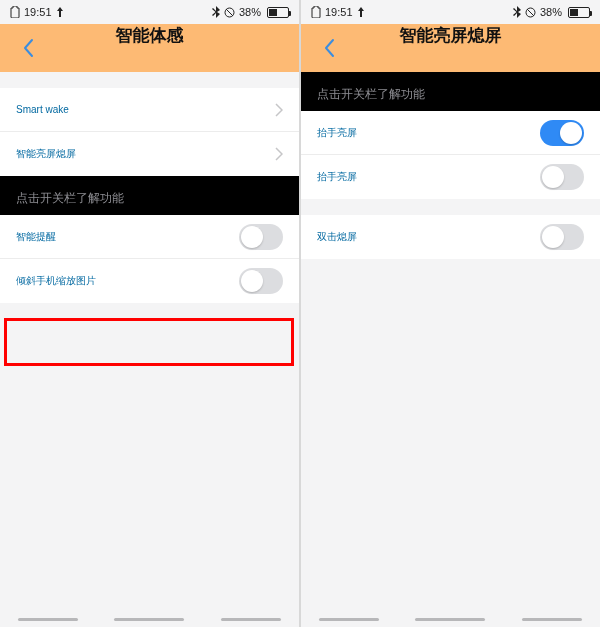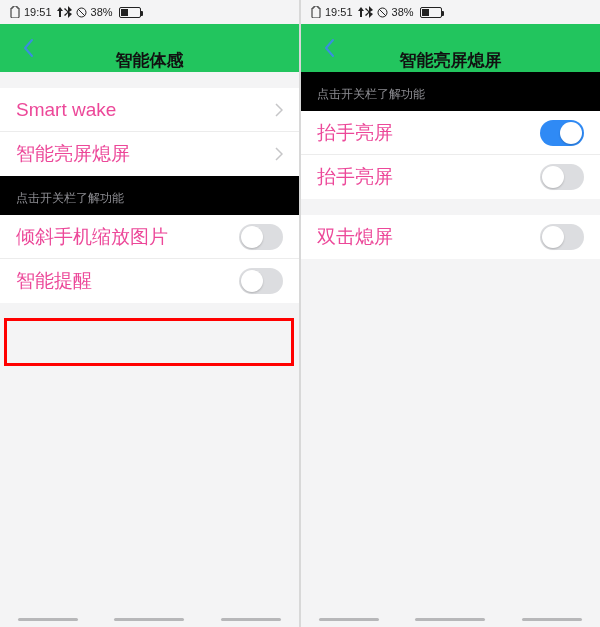--- a/index.html
+++ b/index.html
@@ -21,42 +21,42 @@
     flex-direction: column;
   }
   
   .statusbar {
     height: 24px;
     padding: 0 10px;
     font-size: 11px;
     color: #222;
     display: flex;
     align-items: center;
-    justify-content: flex-start;
+    justify-content: space-between;
     background: #f4f4f5;
   }
   .sb-left { display: flex; align-items: center; gap: 4px; }
   .sb-right { display: flex; align-items: center; gap: 4px; }
   .sb-ico { display: inline-flex; align-items: center; }
   .battery {
     width: 22px; height: 11px; border: 1px solid #222; border-radius: 2px;
     position: relative; display: inline-block; margin-left: 2px;
   }
   .battery::after {
     content: ""; position: absolute; right: -3px; top: 3px;
     width: 2px; height: 5px; background: #222; border-radius: 0 1px 1px 0;
   }
   .battery .fill { position: absolute; left: 1px; top: 1px; bottom: 1px; width: 38%; background: #222; }
   
   .header {
     height: 48px;
-    background: #22c55e;
+    background: #fdba74;
     position: relative;
     display: flex;
-    align-items: flex-end;
+    align-items: flex-start;
     justify-content: center;
     border-bottom: 0;
   }
   .back {
     position: absolute; left: 8px; top: 0; bottom: 0;
     width: 40px; display: flex; align-items: center; justify-content: center;
     color: #3a8de0;
   }
   .title { font-size: 17px; font-weight: 600; color: #111; }
   
@@ -69,21 +69,21 @@
   }
   .spacer { height: 16px; background: #f4f4f5; }
   .row {
     height: 44px;
     padding: 0 16px;
     display: flex; align-items: center; justify-content: space-between;
     background: #fff;
     border-bottom: 1px solid #ececec;
   }
   .row:last-child { border-bottom: 0; }
-  .row .label { font-size: 19px; color: #ec4899; }
+  .row .label { font-size: 10px; color: #0369a1; }
   .chevron { color: #c6c6c8; display: inline-flex; }
   
   .toggle {
     width: 44px; height: 26px; border-radius: 13px;
     background: #dcdde0; position: relative; flex: 0 0 auto;
   }
   .toggle .knob {
     position: absolute; top: 2px; left: 2px;
     width: 22px; height: 22px; border-radius: 50%;
     background: #fff; box-shadow: 0 1px 2px rgba(0,0,0,0.2);
@@ -173,27 +173,27 @@
               <path d="M1 1l6 6-6 6" fill="none" stroke="#c6c6c8" stroke-width="1.5"></path>
             </svg>
         </span>
       </div>
     </div>
 
     <div class="group-header">点击开关栏了解功能</div>
 
     <div class="group">
       <div class="row">
+        <span class="label">智能提醒</span>
+        <span class="toggle">
+            <span class="knob"></span>
+          </span>
+      </div>
+      <div class="row">
         <span class="label">倾斜手机缩放图片</span>
-        <span class="toggle">
-            <span class="knob"></span>
-          </span>
-      </div>
-      <div class="row">
-        <span class="label">智能提醒</span>
         <span class="toggle">
             <span class="knob"></span>
           </span>
       </div>
     </div>
   </div>
 
   <div class="highlight" style="left:4px; top:318px; width:290px; height:48px;"></div>
 
   <div class="navbar">

